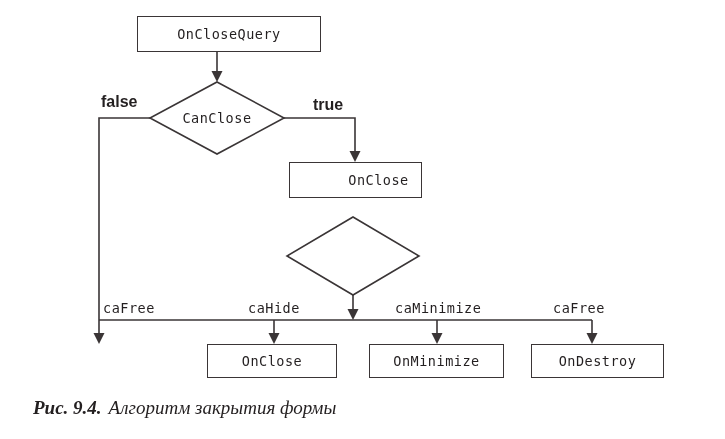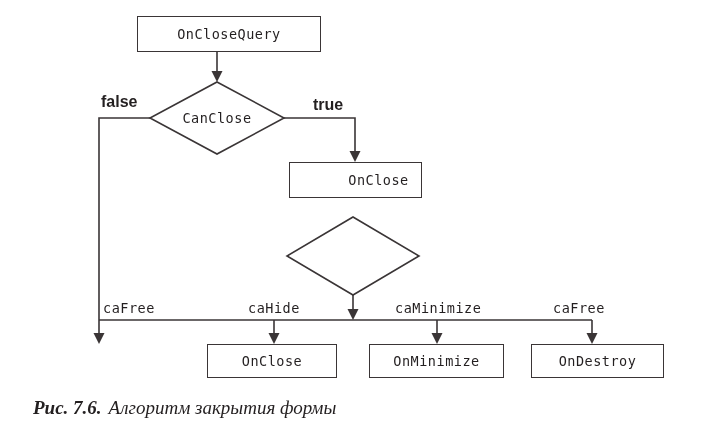--- a/index.html
+++ b/index.html
@@ -114,16 +114,16 @@
 
   <div class="branch" style="left:103px;top:300px;">caFree</div>
 
   <div class="branch" style="left:248px;top:300px;">caHide</div>
 
   <div class="branch" style="left:395px;top:300px;">caMinimize</div>
 
   <div class="branch" style="left:553px;top:300px;">caFree</div>
 
   <div class="caption">
-    <span class="cap-prefix">Рис. 7.6.</span><span class="cap-title">Алгоритм закрытия формы</span>
+    <span class="cap-prefix">Рис. 9.4.</span><span class="cap-title">Алгоритм закрытия формы</span>
   </div>
 
 </div>
 
 </body></html>

